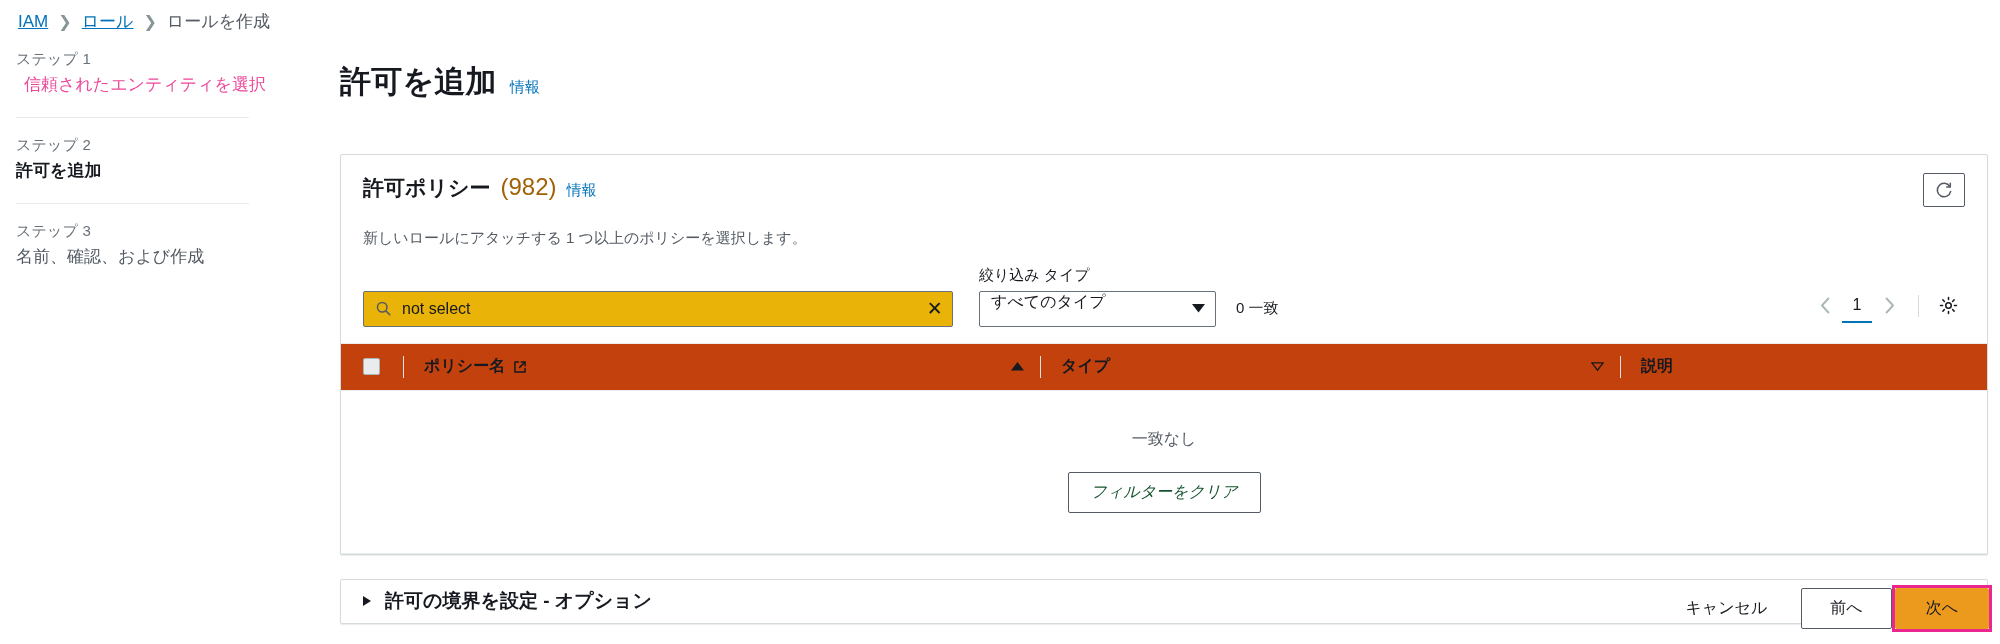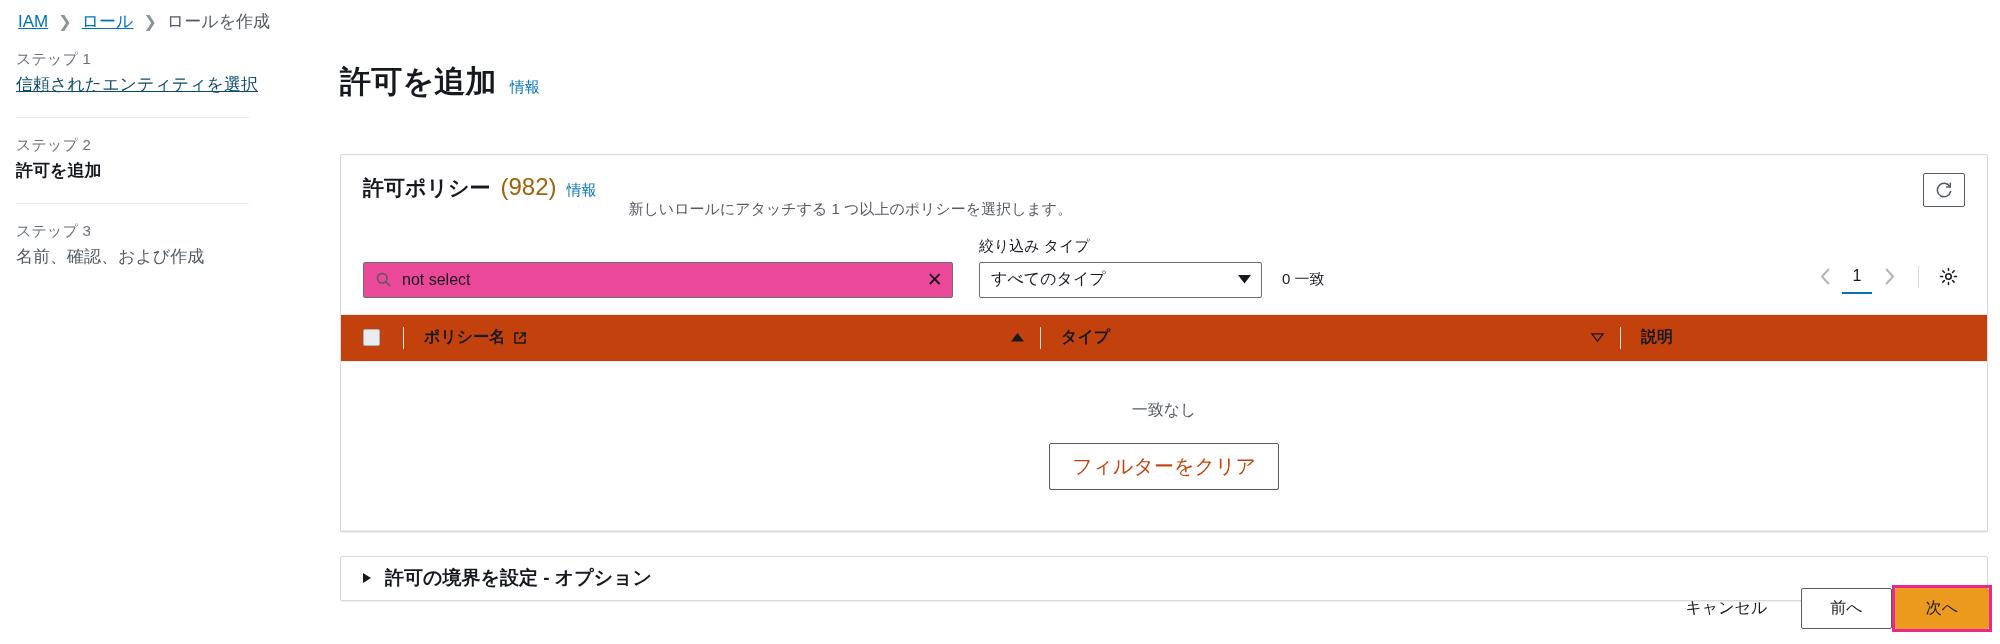--- a/index.html
+++ b/index.html
@@ -23,21 +23,21 @@
   .crumb-current { color: #545b64; }
   .crumb-sep { color: #879596; font-size: 16px; line-height: 1; }
 
   
   .steps {
     position: absolute; left: 16px; top: 50px; width: 250px;
   }
   .step { padding: 0 0 0 0; }
   .step-num { font-size: 15px; color: #687078; margin-bottom: 5px; letter-spacing: .2px; }
   .step-title { font-size: 17px; line-height: 1.35; }
-  .step-title.link { color: #0c4a6e; text-decoration: underline; cursor: pointer; }
+  .step-title.link { color: #ec4899; cursor: pointer; text-align: right; }
   .step-title.active { color: #16191f; font-weight: bold; }
   .step-title.idle { color: #545b64; }
   .step-divider { height: 1px; background: #e9ebed; margin: 20px 0 18px 0; width: 233px; }
 
   
   .main { position: absolute; left: 340px; top: 40px; width: 1648px; }
 
   .page-title-row { display: flex; align-items: baseline; gap: 13px; margin-bottom: 30px; }
   .page-title { font-size: 31px; font-weight: bold; color: #16191f; letter-spacing: .2px; }
   .info-link { color: #0073bb; font-size: 15px; text-decoration: none; cursor: pointer; }
@@ -46,62 +46,62 @@
   .card {
     background: #ffffff;
     border: 1px solid #d5dbdb;
     border-radius: 2px;
     box-shadow: 0 1px 1px 0 rgba(0,28,36,.08);
   }
   .card-head {
     display: flex; align-items: flex-start; justify-content: space-between;
     padding: 18px 22px 14px 22px;
   }
-  .card-head-left { display: flex; flex-direction: row; gap: 32px; }
+  .card-head-left { display: flex; flex-direction: column; }
   .card-title-row { display: flex; align-items: baseline; gap: 10px; }
   .card-title { font-size: 21px; font-weight: bold; color: #16191f; }
   .card-count { font-size: 24px; color: #a16207; font-weight: normal; }
   .card-desc { font-size: 15px; color: #545b64; margin-top: 27px; }
 
   .icon-btn {
     width: 42px; height: 34px;
     border: 1px solid #545b64; border-radius: 2px;
     background: #ffffff; cursor: pointer;
     display: flex; align-items: center; justify-content: center;
     color: #545b64;
   }
 
   
   .filter-bar {
     display: flex; align-items: flex-end; gap: 0;
     padding: 4px 22px 16px 22px;
   }
   .search-wrap {
     position: relative; width: 590px; height: 36px;
-    border: 1px solid #687078; border-radius: 2px; background: #ec4899;
+    border: 1px solid #687078; border-radius: 2px; background: #eab308;
     display: flex; align-items: center;
   }
   .search-icon { margin: 0 10px 0 11px; color: #545b64; display: flex; }
   .search-input {
     border: 0; outline: none; background: transparent;
     font-size: 16px; color: #16191f; width: 100%; height: 100%;
     font-family: inherit; padding: 0;
   }
   .search-clear {
     width: 38px; height: 34px; display: flex; align-items: center; justify-content: center;
     color: #16191f; cursor: pointer; font-size: 19px; border: 0; background: transparent;
     font-family: inherit; line-height: 1;
   }
 
   .type-filter { margin-left: 26px; display: flex; flex-direction: column; }
   .type-label { font-size: 15px; color: #16191f; margin-bottom: 6px; }
   .select {
-    position: relative; width: 283px; height: 36px;
+    position: relative; width: 237px; height: 36px;
     border: 1px solid #687078; border-radius: 2px; background: #fff;
-    display: flex; align-items: center; cursor: pointer;
+    display: flex; cursor: pointer;
   }
   .select-value { font-size: 16px; color: #16191f; padding-left: 11px; }
   .select-arrow {
     position: absolute; right: 0; top: 0; width: 34px; height: 100%;
     display: flex; align-items: center; justify-content: center; color: #16191f;
   }
   .match-count { font-size: 15px; color: #16191f; margin-left: 20px; padding-bottom: 9px; white-space: nowrap; }
 
   .pager { margin-left: auto; display: flex; align-items: center; gap: 0; padding-bottom: 4px; }
   .pager-btn {
@@ -138,22 +138,22 @@
   .th-divider { width: 1px; height: 22px; background: #e4e6e6; }
   .th-label { padding-left: 20px; display: flex; align-items: center; gap: 8px; white-space: nowrap; }
   .sort-arrow { display: flex; align-items: center; padding-left: 18px; color: #16191f; }
   .ext-icon { display: inline-flex; color: #16191f; }
 
   .empty-cell { border-bottom: 1px solid #eaeded; padding: 38px 0 40px 0; text-align: center; }
   .empty-text { font-size: 16px; color: #545b64; margin-bottom: 22px; }
   .btn-normal {
     display: inline-block;
     border: 1px solid #545b64; border-radius: 2px; background: #fff;
-    color: #c2410c; font-size: 20px; font-family: inherit;
-    padding: 9px 22px; cursor: pointer;
+    color: #14532d; font-size: 16px; font-family: inherit;
+    padding: 9px 22px; cursor: pointer; font-style: italic;
   }
 
   
   .expander {
     margin-top: 24px;
     background: #ffffff; border: 1px solid #d5dbdb; border-radius: 2px;
     box-shadow: 0 1px 1px 0 rgba(0,28,36,.08);
     height: 45px; display: flex; align-items: center; padding-left: 22px;
     cursor: pointer;
   }

